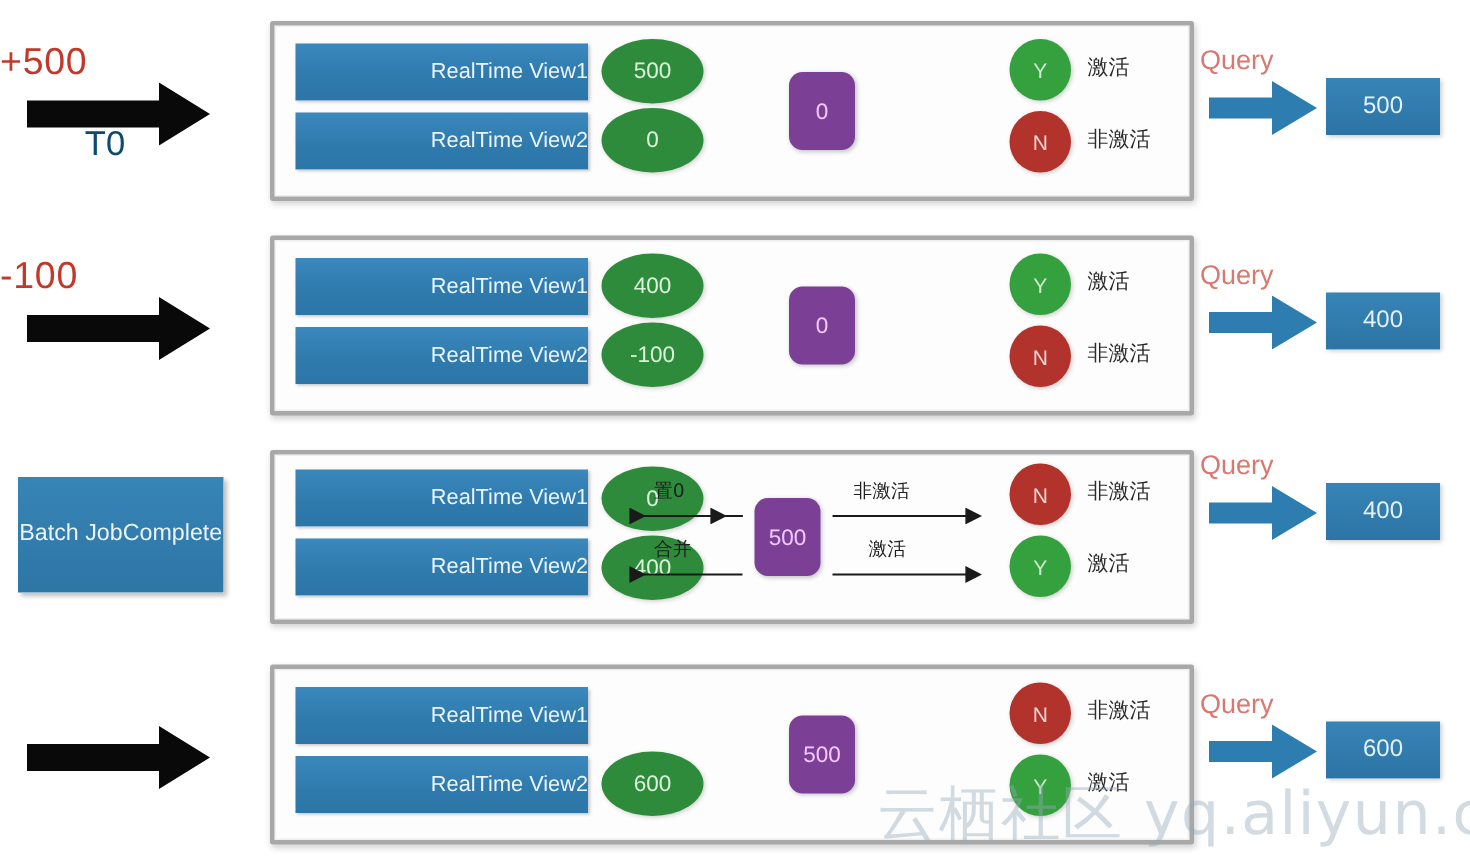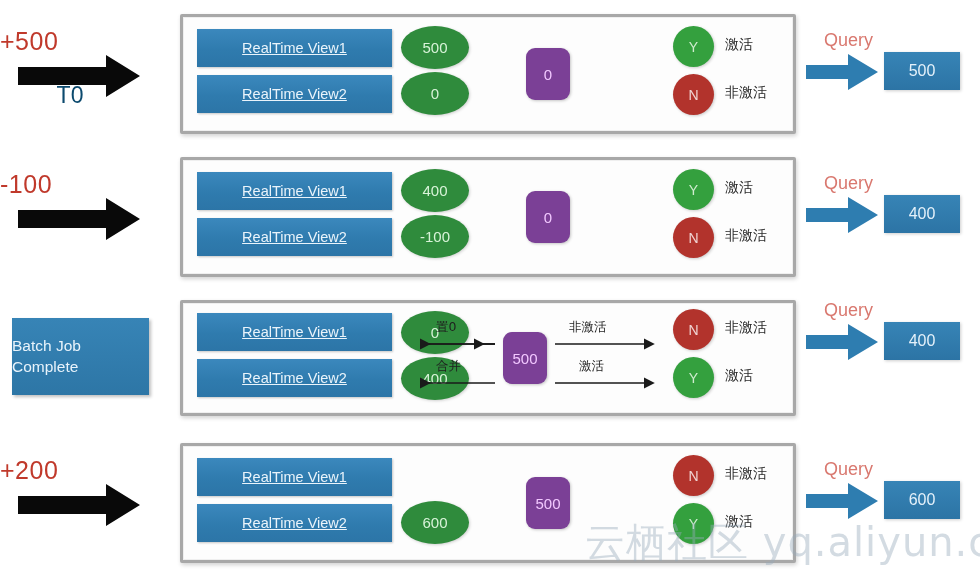--- a/index.html
+++ b/index.html
@@ -30,41 +30,41 @@
     top:82px;font-size:23px;color:#0c4a6e;
   }
   .blackarrow{position:absolute;left:18px;top:55px;}
   .blackarrow svg{display:block;}
 
   
   .batchbox{
     position:absolute;left:12px;top:318px;width:137px;height:77px;
     background:linear-gradient(180deg,#3784b6 0%,#2d76a6 100%);
     box-shadow:2px 2px 3px rgba(0,0,0,.25);
-    display:flex;flex-direction:column;align-items:flex-start;justify-content:center;
+    display:flex;align-items:center;justify-content:center;
     color:#e8f3fb;font-size:15.5px;line-height:1.35;text-align:center;
   }
 
   
   .container-box{
     position:absolute;left:180px;top:14px;width:610px;height:114px;
     background:#fdfdfd;
     border:3px solid #a8a8a8;
     border-radius:2px;
     box-shadow:inset 0 0 0 1px #efefef, 1px 2px 4px rgba(0,0,0,.18);
   }
   .row.r2 .container-box{top:14px;height:110px;}
 
   
   .viewbar{
     position:absolute;left:14px;width:195px;height:38px;
     background:linear-gradient(180deg,#3b88bd 0%,#2f7bae 55%,#2c75a7 100%);
     box-shadow:1px 1px 2px rgba(0,0,0,.22);
-    display:flex;align-items:center;justify-content:center;
-    color:#eaf4fb;font-size:14.5px;white-space:nowrap;text-decoration:underline;
+    display:flex;align-items:center;justify-content:flex-end;
+    color:#eaf4fb;font-size:14.5px;white-space:nowrap;
   }
   .viewbar.v1{top:12px;}
   .viewbar.v2{top:58px;}
   .row.r2 .viewbar.v1{top:10px;}
   .row.r2 .viewbar.v2{top:56px;}
 
   
   .ellipse{
     position:absolute;left:218px;width:68px;height:43px;border-radius:50%;
     background:#2f8b3c;
@@ -113,21 +113,21 @@
   
   .mergearrows{position:absolute;left:0;top:0;width:610px;height:80px;}
   .mlabel{
     position:absolute;font-size:12.5px;color:#1f1f1f;white-space:nowrap;
     font-family:"DejaVu Sans","Liberation Sans",sans-serif;
   }
 
   
   .query{position:absolute;left:800px;top:0;width:180px;height:143px;}
   .query-label{
-    position:absolute;left:24px;top:30px;font-size:18px;color:#d9786f;
+    position:absolute;left:0;top:30px;font-size:18px;color:#d9786f;
     font-family:"Liberation Sans","DejaVu Sans",sans-serif;
   }
   .qarrow{position:absolute;left:6px;top:54px;}
   .resultbox{
     position:absolute;left:84px;top:52px;width:76px;height:38px;
     background:linear-gradient(180deg,#3784b6 0%,#2c74a5 100%);
     display:flex;align-items:center;justify-content:center;
     color:#e4f1fa;font-size:16px;
     box-shadow:1px 1px 3px rgba(0,0,0,.2);
   }
@@ -293,21 +293,20 @@
             <path d="M0 11 H42 V0 L72 18 L42 36 V25 H0 Z" fill="#2e7db0"></path>
           </svg>
       </div>
       <div class="resultbox">400</div>
     </div>
   </div>
 
   <div class="row r3">
 
     <div class="trigger">
-      <div class="trig-label top">+200</div>
       <div class="blackarrow">
         <svg width="122" height="42" viewBox="0 0 122 42">
             <path d="M0 12 H88 V0 L122 21 L88 42 V30 H0 Z" fill="#090909"></path>
           </svg>
       </div>
     </div>
 
     <div class="container-box">
       <div class="viewbar v1">
         <span>RealTime View1</span>

